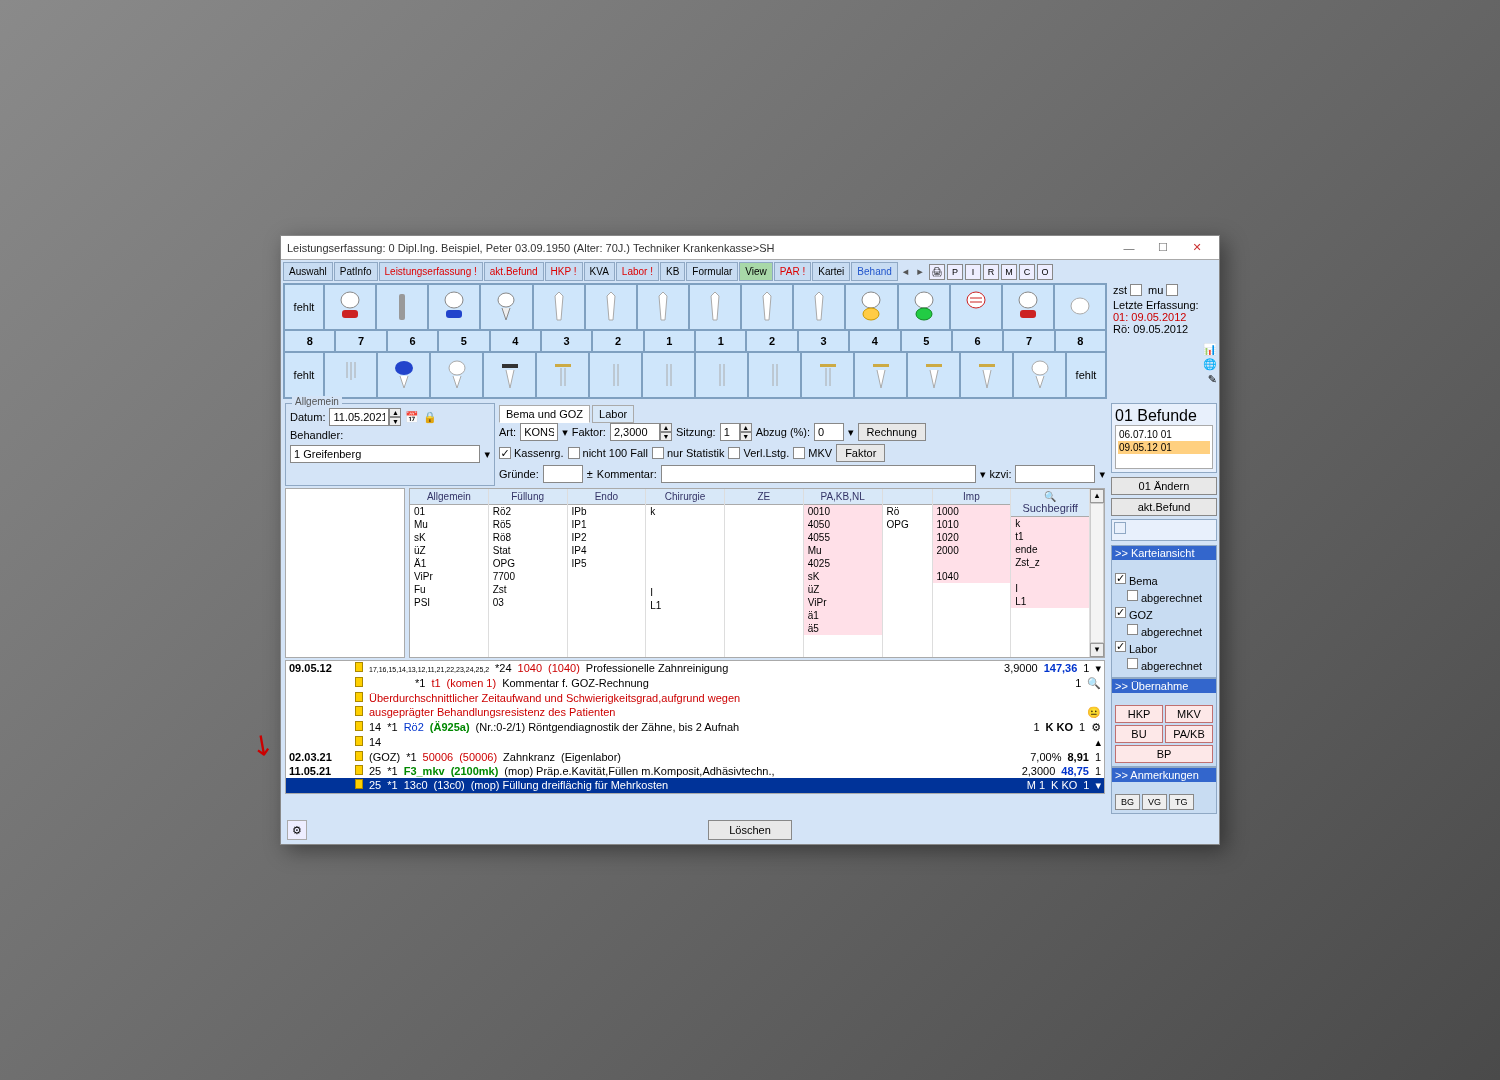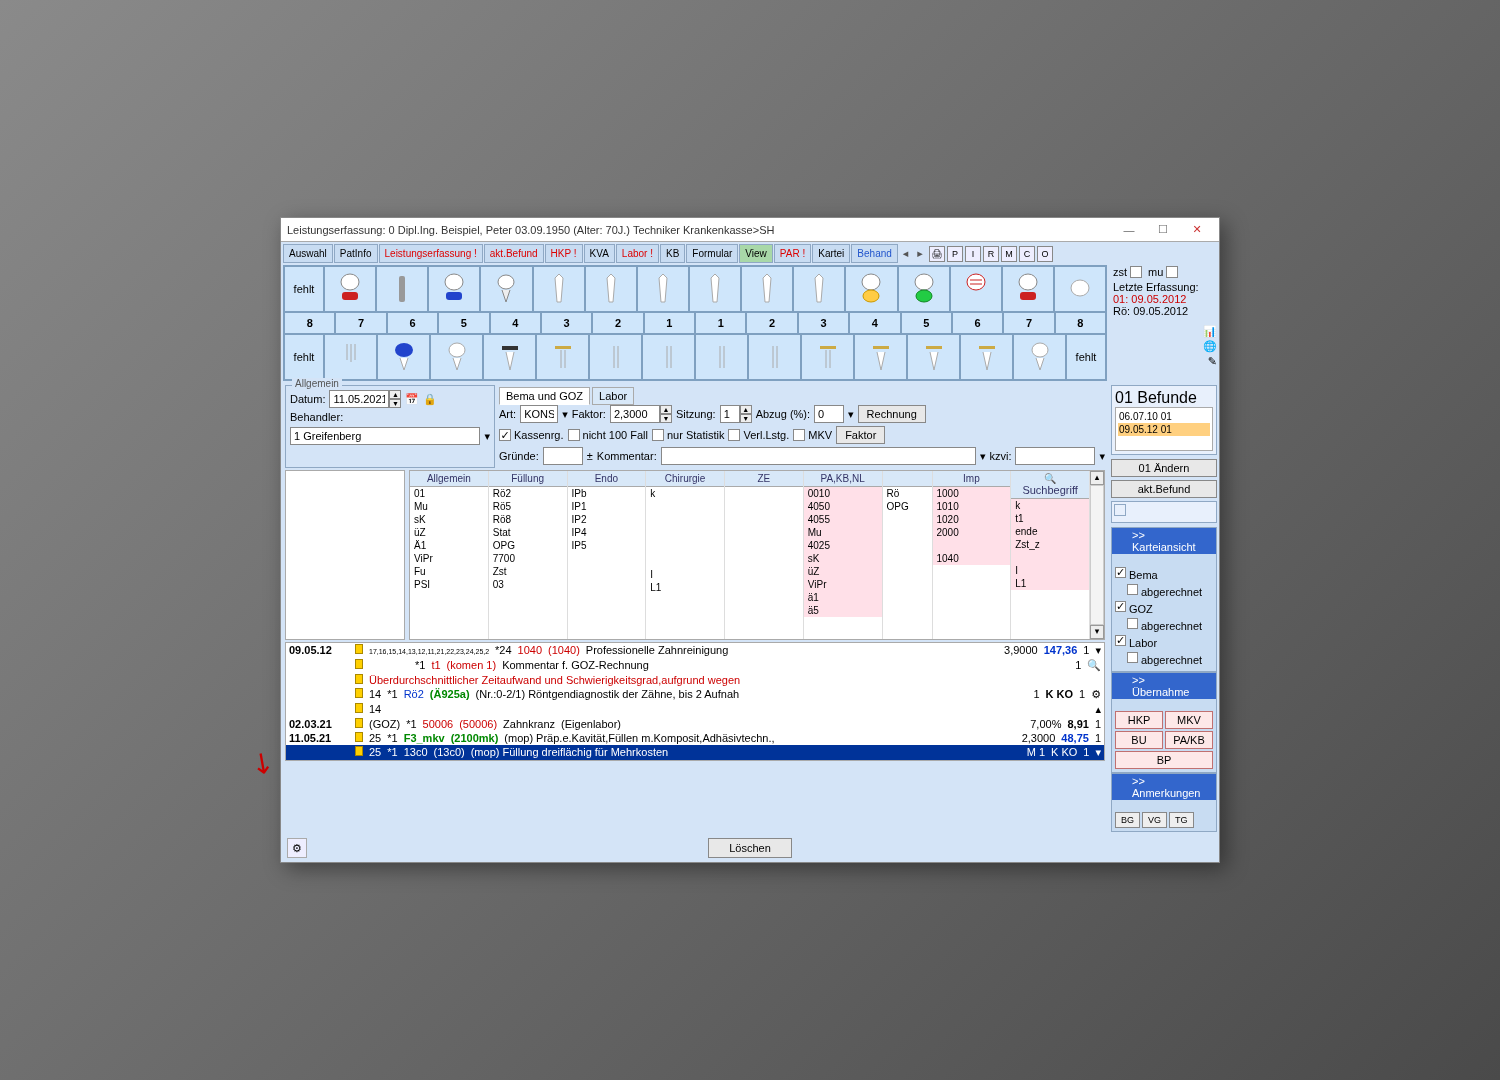--- a/index.html
+++ b/index.html
@@ -52,21 +52,21 @@
 .entrylist .blue { color:#0033cc; }
 .entrylist .num { margin-left:auto; }
 .rightcol { width:110px; padding:2px; }
 .rightcol .box { border:1px solid #8fa8c4; padding:3px; margin-bottom:4px; background:#e8f0fc; }
 .rightcol .box .title { font-size:16px; }
 .rightcol .befundlist { background:#fff; border:1px solid #aaa; height:44px; padding:2px; }
 .rightcol .befundlist .item { font-size:10px; padding:1px; }
 .rightcol .befundlist .item.sel { background:#ffd080; }
 .rightcol .btn { display:block; width:100%; margin-bottom:3px; text-align:center; }
 .kartei { background:#c8dcf2; border:1px solid #8fa8c4; padding:3px; font-size:10px; }
-.kartei .hdr { background:#3366cc; color:#fff; padding:1px 20px; margin:-3px -3px 12px; }
+.kartei .hdr { background:#3366cc; color:#fff; padding:1px 3px; margin:-3px -3px 12px; }
 .kartei .chk { display:flex; align-items:center; gap:3px; padding:1px 0; }
 .uebernahme .btns { display:flex; flex-wrap:wrap; gap:2px; }
 .uebernahme .btns .b { border:1px solid #c07070; background:#fde8e8; padding:2px 4px; font-size:11px; cursor:pointer; flex:1; text-align:center; min-width:38px; }
 .anmerk .btns .b { border:1px solid #888; background:#eee; padding:2px 5px; font-size:9px; cursor:pointer; }
 .footer { display:flex; justify-content:center; padding:4px; background:#d4e4f7; }
 .footer .btn { padding:3px 20px; }
 .footer .gear { position:absolute; left:6px; width:20px; height:20px; border:1px solid #aaa; background:#eef; display:flex;align-items:center;justify-content:center; }
 .topcheck { display:flex; gap:6px; font-size:10px; padding:1px 2px; }
 .arrow-annot { position:absolute; left:-30px; bottom:55px; color:#cc0000; font-size:28px; transform:rotate(35deg); pointer-events:none; }
 .toothsvg { width:24px; height:34px; }
@@ -538,20 +538,26 @@
           <span>Kommentar f. GOZ-Rechnung</span>
           <span class="num">1</span>
           <span>🔍</span>
         </div>
         <div class="row">
             <span class="date"></span>
             <span class="yellow"></span>
             <span class="red">Überdurchschnittlicher Zeitaufwand und Schwierigkeitsgrad,aufgrund wegen</span>
           </div>
         <div class="row">
+            <span class="date"></span>
+            <span class="yellow"></span>
+            <span class="red">ausgeprägter Behandlungsresistenz des Patienten</span>
+            <span class="num">😐</span>
+          </div>
+        <div class="row">
           <span class="date"></span>
             <span class="yellow"></span>
           <span>14</span>
           <span>*1</span>
           <span class="blue">Rö2</span>
           <span class="green">(Ä925a)</span>
           <span>(Nr.:0-2/1) Röntgendiagnostik der Zähne, bis 2 Aufnah</span>
           <span class="num">1</span>
           <span style="font-weight:bold">K KO</span>
           <span>1</span>

